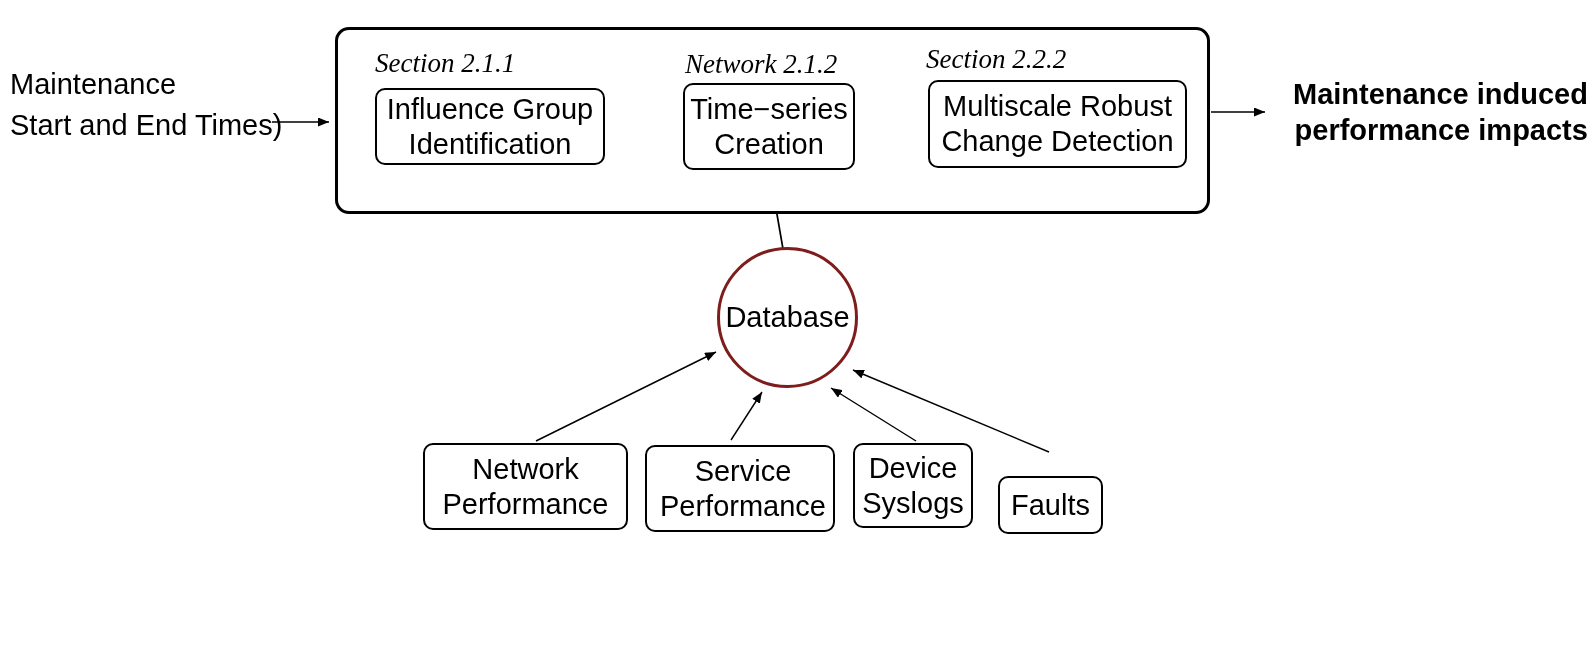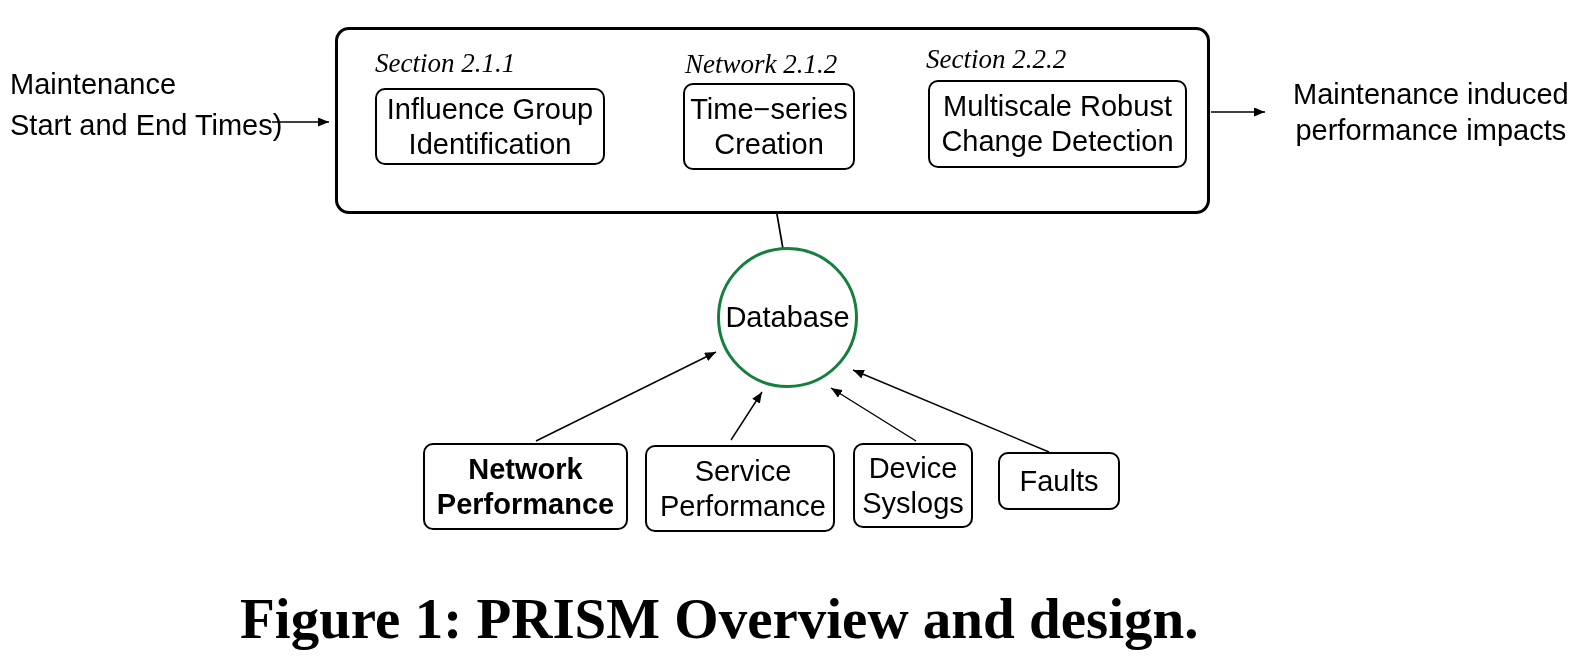--- a/index.html
+++ b/index.html
@@ -52,26 +52,26 @@
     font-style: italic;
     font-size: 27px;
     white-space: nowrap;
   }
   .side-text {
     position: absolute;
     font-size: 29px;
     white-space: nowrap;
   }
   .side-text.left-block { line-height: 41px; text-align: left; }
-  .side-text.right-block { line-height: 36px; text-align: center; }
+  .side-text.right-block { line-height: 36px; text-align: right; font-weight: bold; }
   .db-circle {
     position: absolute;
     left: 717px; top: 247px;
     width: 141px; height: 141px;
-    border: 3px solid #15803d;
+    border: 3px solid #7f1d1d;
     border-radius: 50%;
     background: #ffffff;
     display: flex;
     align-items: center;
     justify-content: center;
     font-size: 29px;
     box-sizing: border-box;
   }
   .caption {
     position: absolute;
@@ -134,31 +134,30 @@
 
   <div class="side-text right-block" style="left:1293px; top:76px;">
     <div>Maintenance induced</div>
     <div>performance impacts</div>
   </div>
 
   <div class="db-circle">
     <span>Database</span>
   </div>
 
-  <div class="node-box" style="left:423px; top:443px; width:205px; height:87px;font-weight:bold;">
+  <div class="node-box" style="left:423px; top:443px; width:205px; height:87px;">
     <div>Network</div>
     <div>Performance</div>
   </div>
   <div class="node-box" style="left:645px; top:445px; width:190px; height:87px;padding-left:6px;">
     <div>Service</div>
     <div>Performance</div>
   </div>
   <div class="node-box" style="left:853px; top:443px; width:120px; height:85px;">
     <div>Device</div>
     <div>Syslogs</div>
   </div>
-  <div class="node-box" style="left:998px; top:452px; width:122px; height:58px;">
+  <div class="node-box" style="left:998px; top:476px; width:105px; height:58px;">
     <div>Faults</div>
   </div>
 
-  <div class="caption">Figure 1: PRISM Overview and design.</div>
 
 </div>
 
 </body></html>

